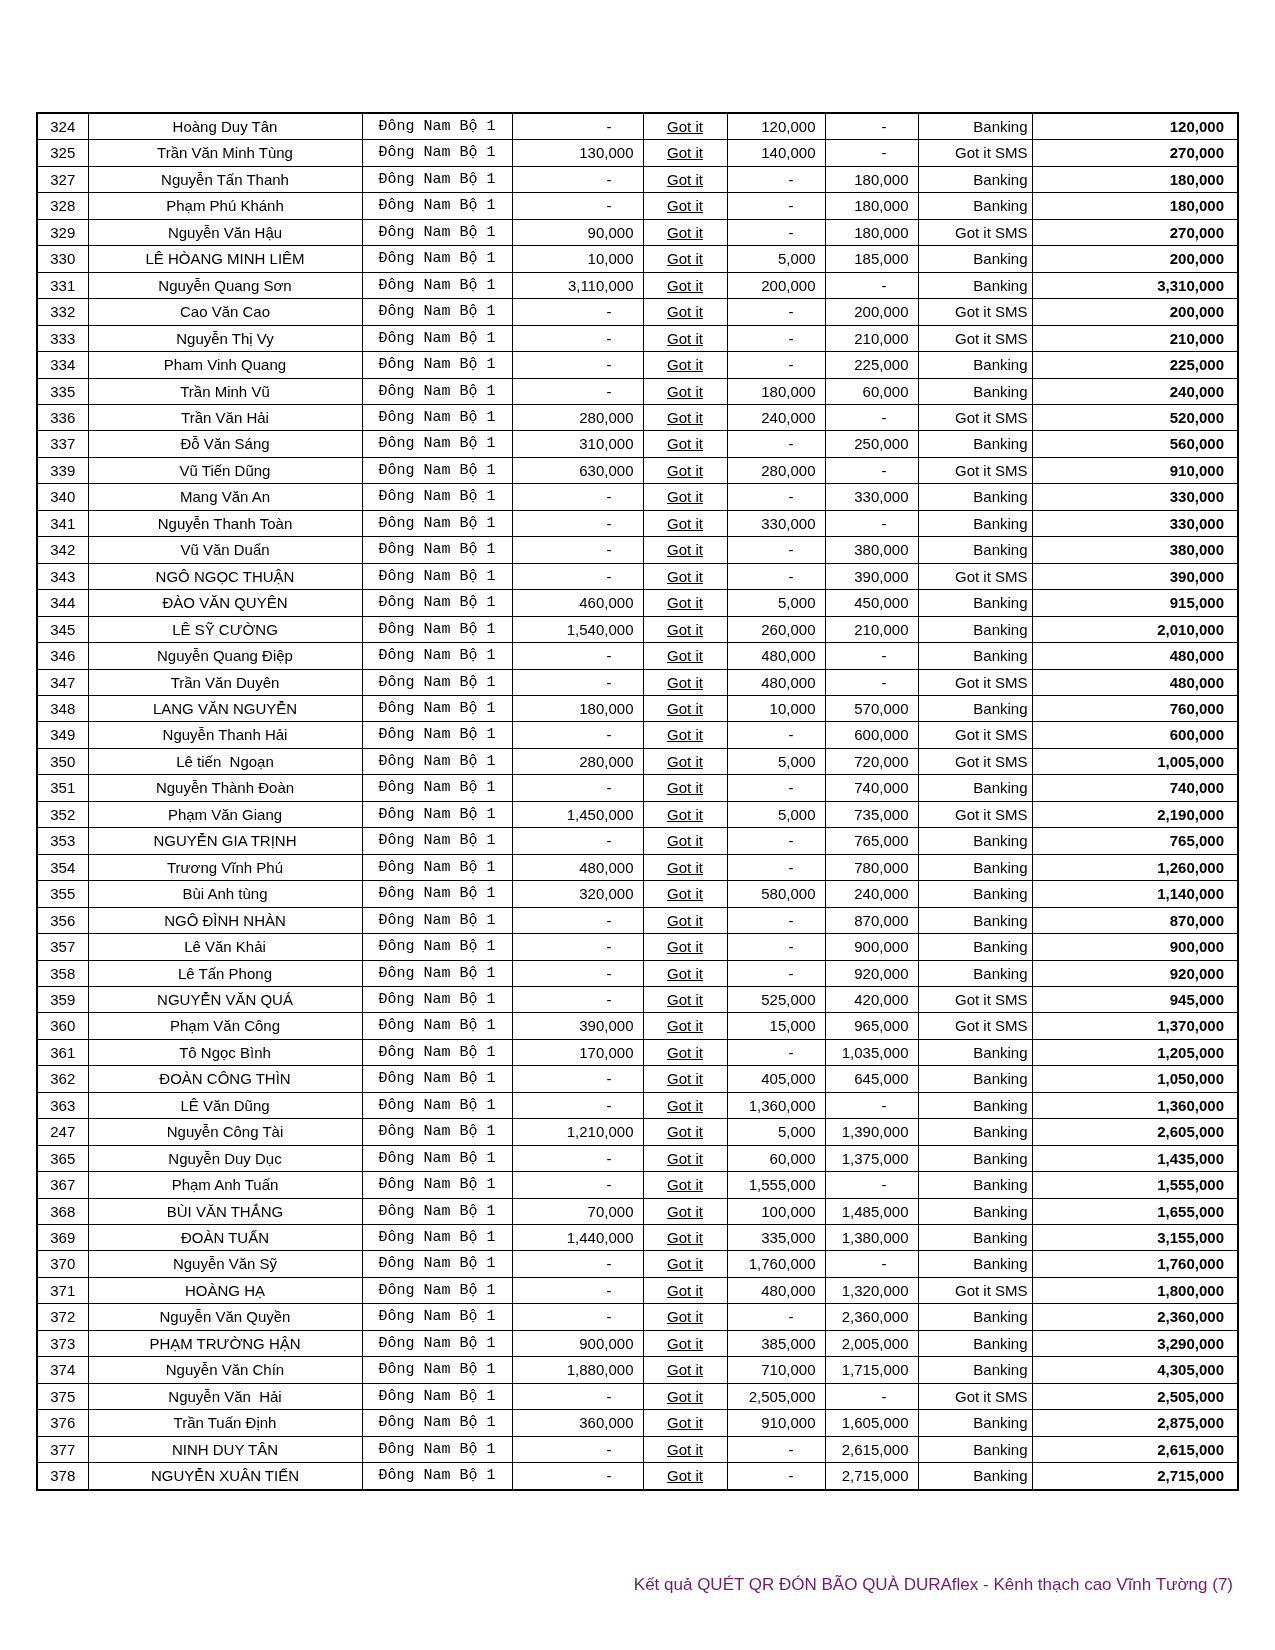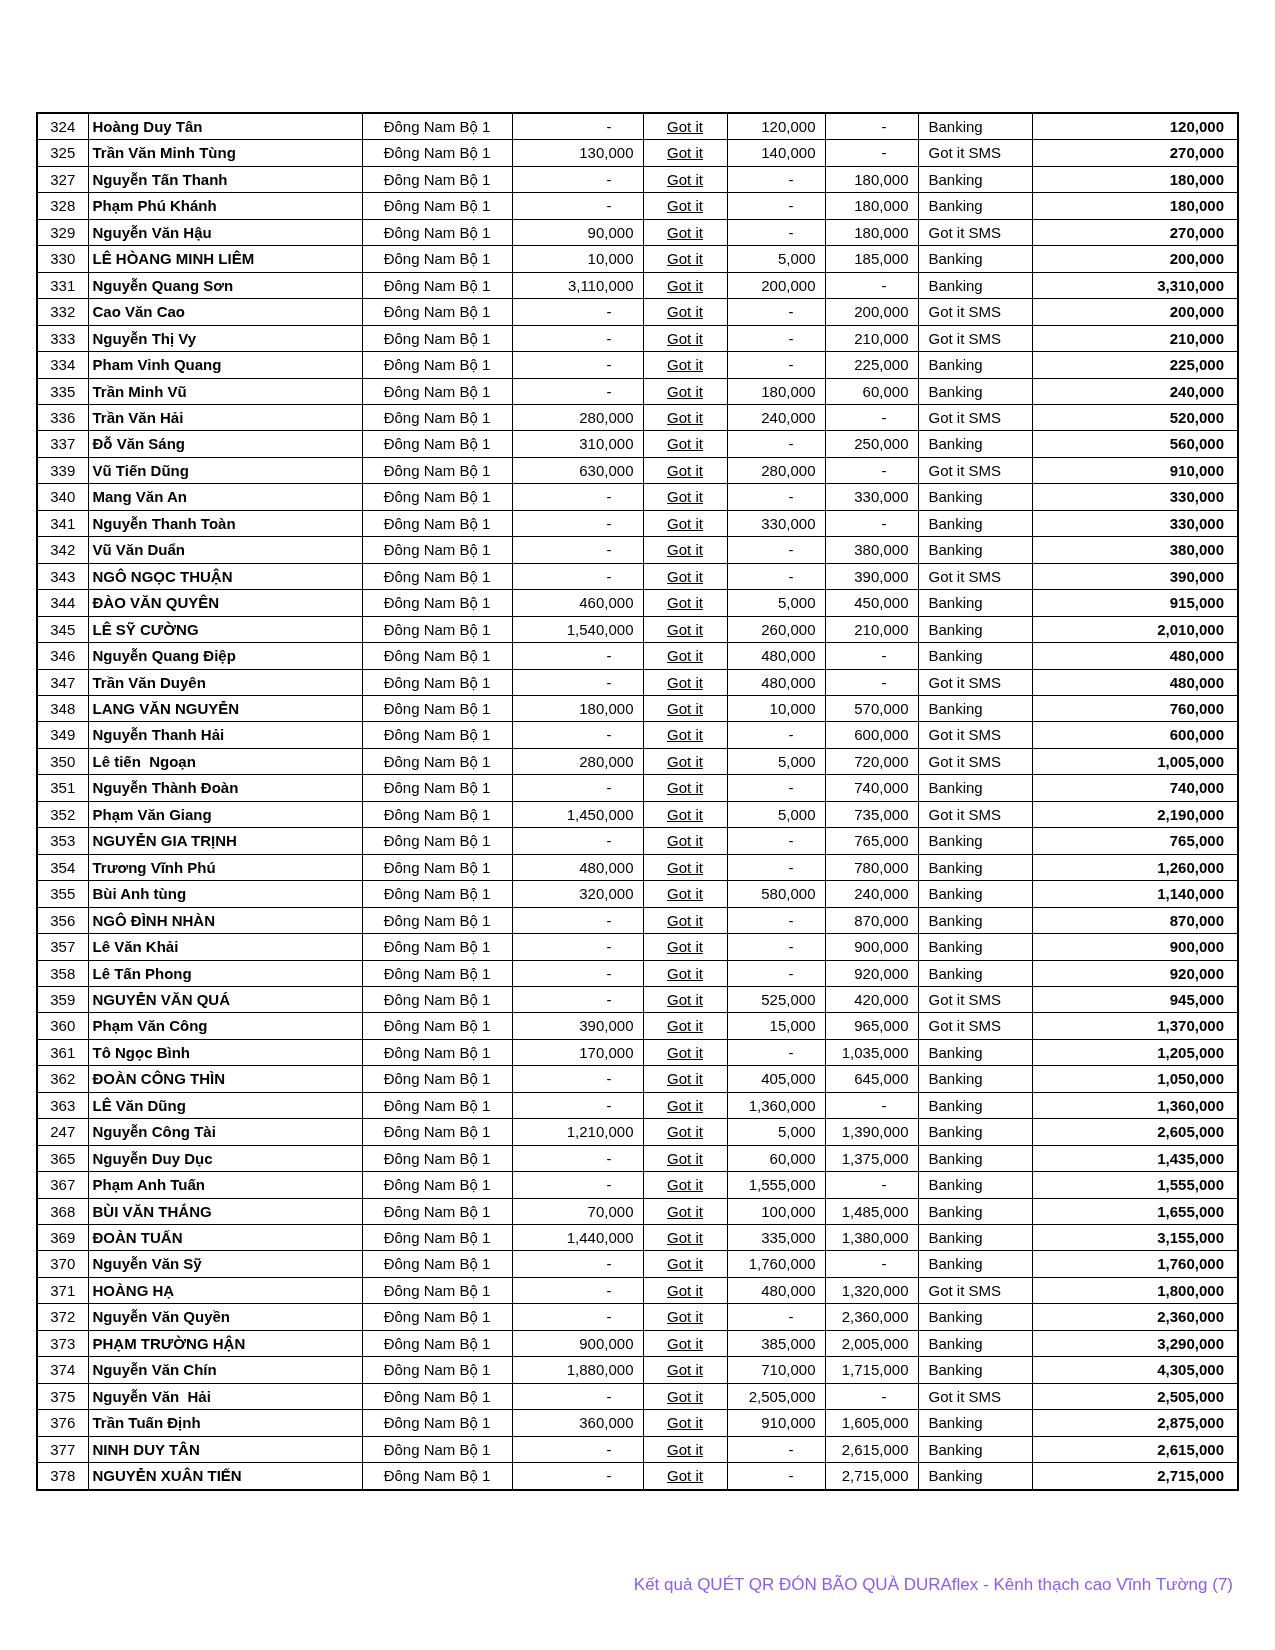--- a/index.html
+++ b/index.html
@@ -28,33 +28,33 @@
     border: 1px solid #000000;
     height: 25.45px;
     padding: 0 4px;
     font-size: 15px;
     line-height: 25.45px;
     white-space: pre;
     overflow: hidden;
     box-sizing: border-box;
   }
   td.c-stt    { text-align: center; }
-  td.c-name   { text-align: left; font-weight: bold; }
-  td.c-region { text-align: center; }
+  td.c-name   { text-align: center; }
+  td.c-region { text-align: center; font-family: Liberation Mono, monospace; }
   td.c-num    { text-align: right; padding-right: 9px; }
   td.c-status { text-align: center; text-decoration: underline; }
-  td.c-method { text-align: left; padding-left: 10px; }
+  td.c-method { text-align: right; padding-left: 10px; }
   td.c-total  { text-align: right; padding-right: 13px; font-weight: bold; }
   td.c-num.dash   { padding-right: 31px; }
   .page-footer {
     position: absolute;
     top: 1575px;
     right: 42px;
     font-size: 17px;
-    color: #8b5cf6;
+    color: #701a75;
     white-space: pre;
   }
 </style>
 </head>
 <body>
 
 <div class="page">
 
   <table class="report-table">
     <colgroup>

